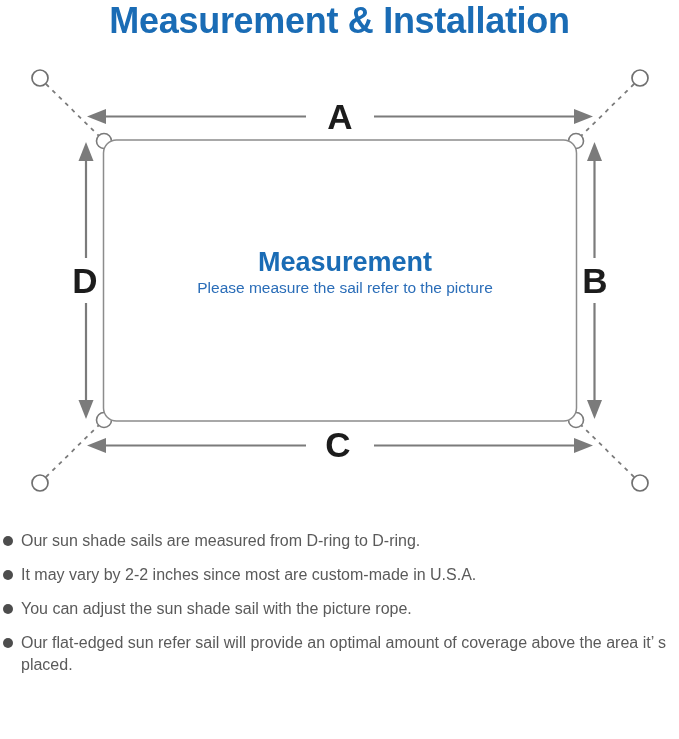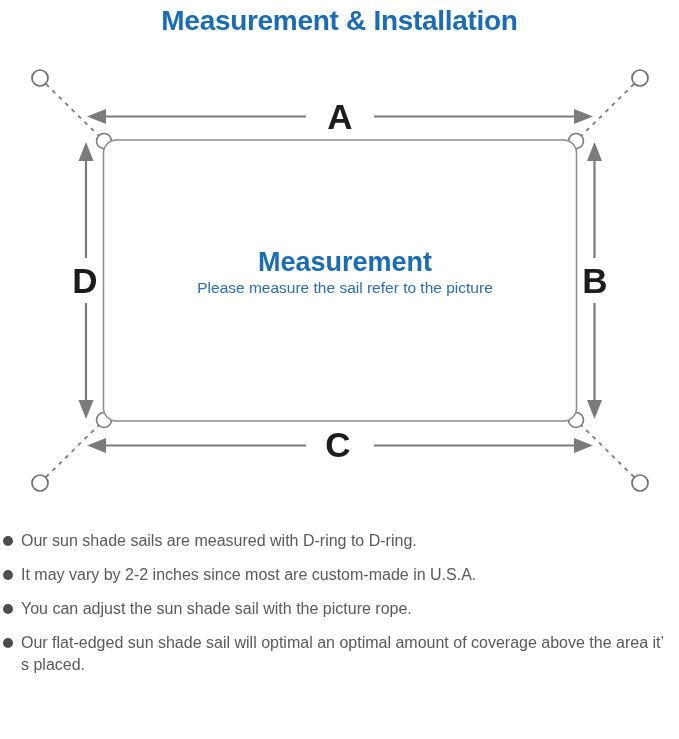--- a/index.html
+++ b/index.html
@@ -11,21 +11,21 @@
     overflow: hidden;
     font-family: "Liberation Sans", sans-serif;
   }
   .page-title {
     position: absolute;
     top: 0; left: 0;
     width: 100%;
     height: 42px;
     margin: 0;
     text-align: center;
-    font-size: 28px;
+    font-size: 36px;
     line-height: 42px;
     font-weight: 700;
     letter-spacing: -0.3px;
     color: #1a6cb5;
   }
   .diagram-svg {
     position: absolute;
     top: 0; left: 0;
   }
   .notes-list {
@@ -116,29 +116,29 @@
     <text class="svg-label" x="338" y="457" text-anchor="middle">C</text>
     <text class="svg-label" x="85" y="293" text-anchor="middle">D</text>
 
     <text class="svg-center-title" x="345" y="271" text-anchor="middle">Measurement</text>
     <text class="svg-center-sub" x="345" y="293" text-anchor="middle">Please measure the sail refer to the picture</text>
   </svg>
 
   <ul class="notes-list">
     <li>
       <span class="bullet-dot"></span>
-      <span>Our sun shade sails are measured with D-ring to D-ring.</span>
+      <span>Our sun shade sails are measured from D-ring to D-ring.</span>
     </li>
     <li>
       <span class="bullet-dot"></span>
       <span>It may vary by 2-2 inches since most are custom-made in U.S.A.</span>
     </li>
     <li>
       <span class="bullet-dot"></span>
       <span>You can adjust the sun shade sail with the picture rope.</span>
     </li>
     <li>
       <span class="bullet-dot"></span>
-      <span>Our flat-edged sun shade sail will optimal an optimal amount of coverage above the area it’ s placed.</span>
+      <span>Our flat-edged sun refer sail will provide an optimal amount of coverage above the area it’ s placed.</span>
     </li>
   </ul>
 
 </div>
 
 </body></html>

